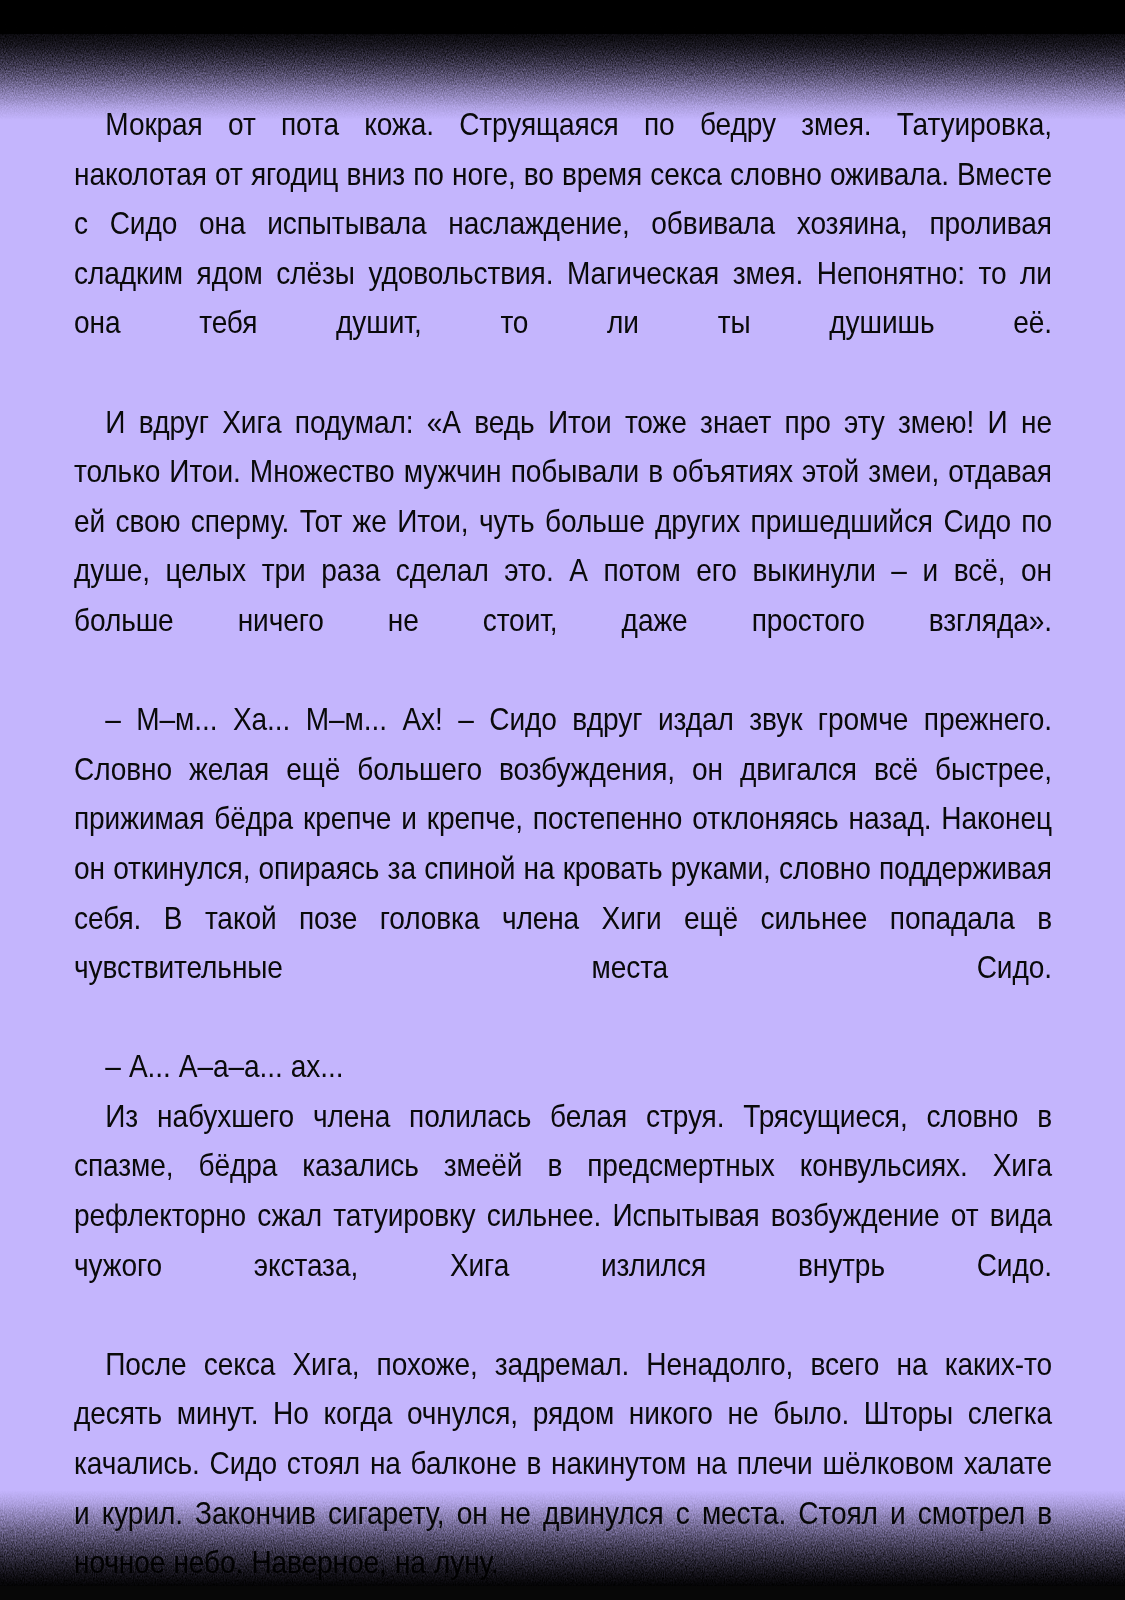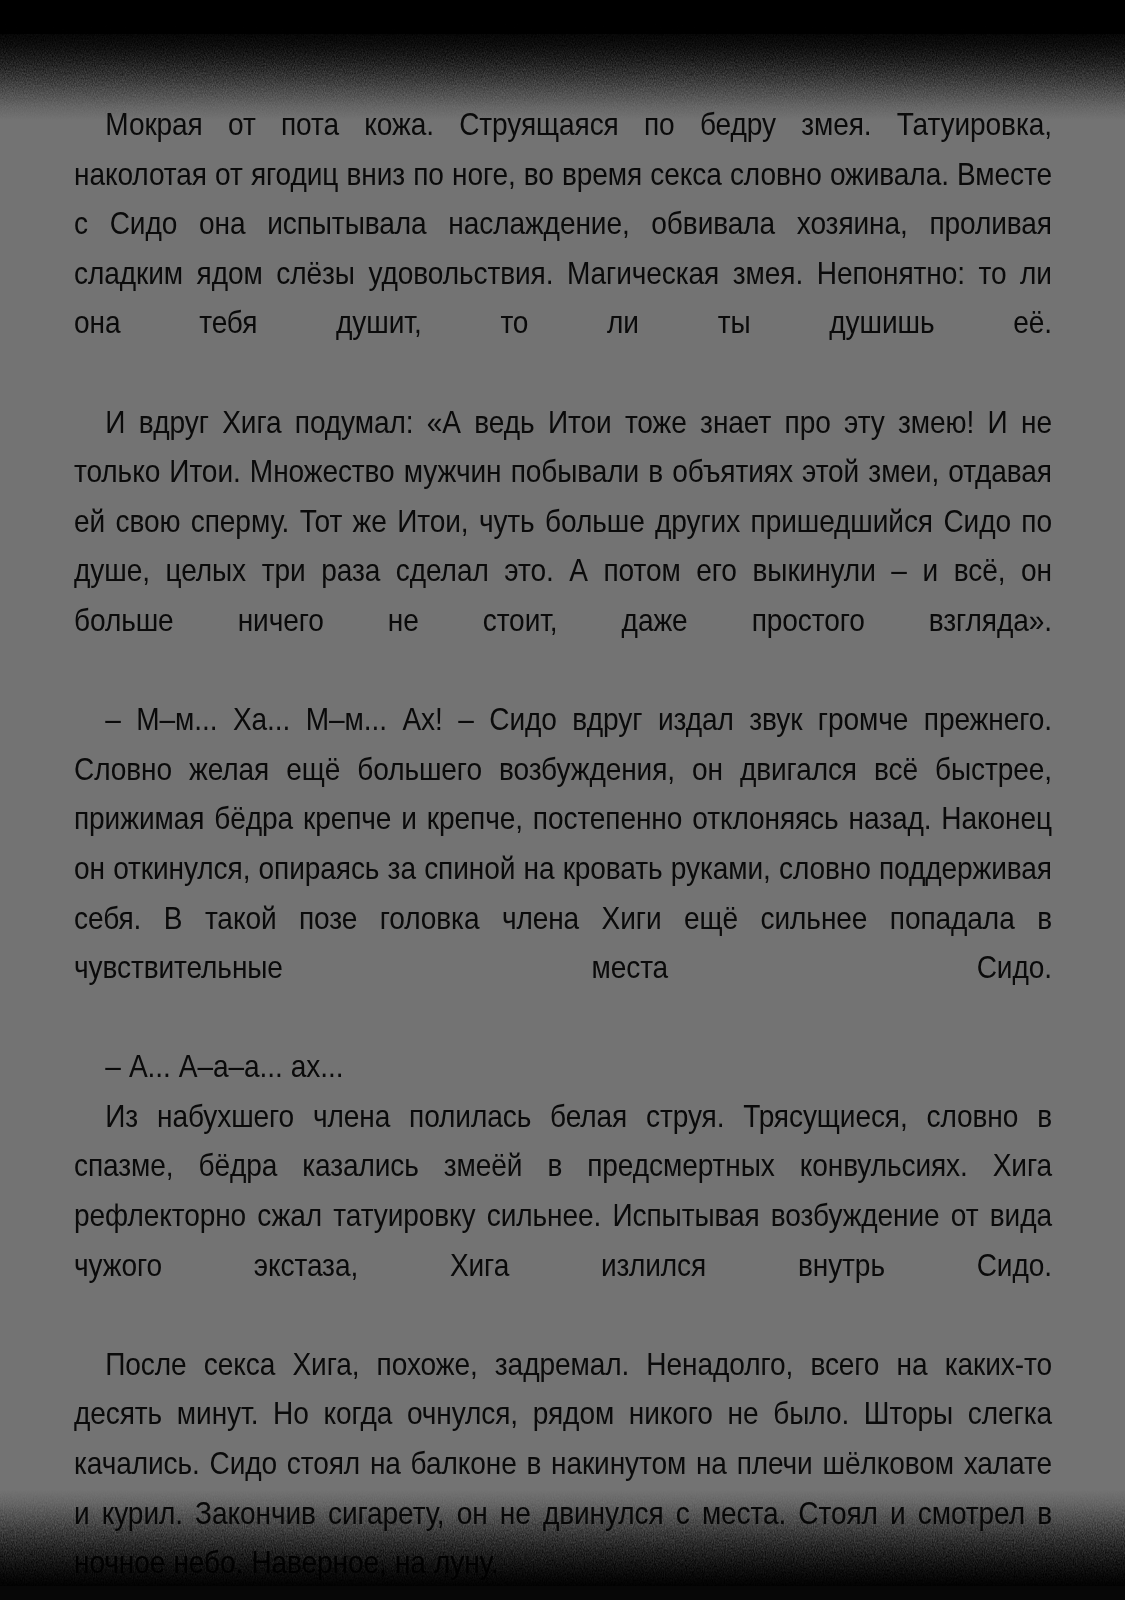--- a/index.html
+++ b/index.html
@@ -4,21 +4,21 @@
 <style>
   html, body {
     margin: 0;
     padding: 0;
     background: #ffffff;
   }
   #page {
     position: relative;
     width: 1125px;
     height: 1600px;
-    background: #737373;
+    background: #c4b5fd;
     overflow: hidden;
     font-family: "Liberation Sans", "DejaVu Sans", sans-serif;
   }
 
   
   .grain-band {
     position: absolute;
     left: 0;
     width: 1125px;
     pointer-events: none;

